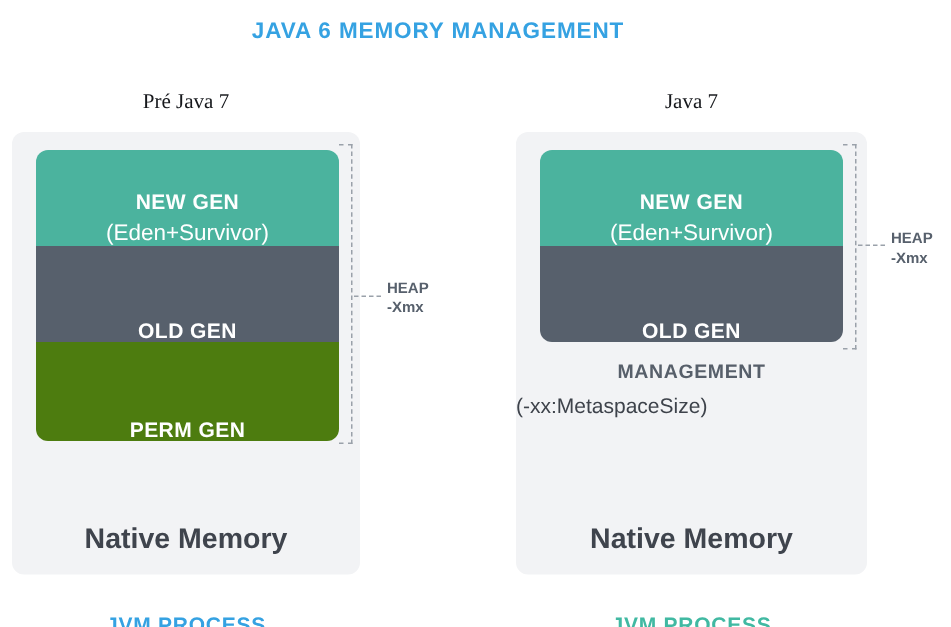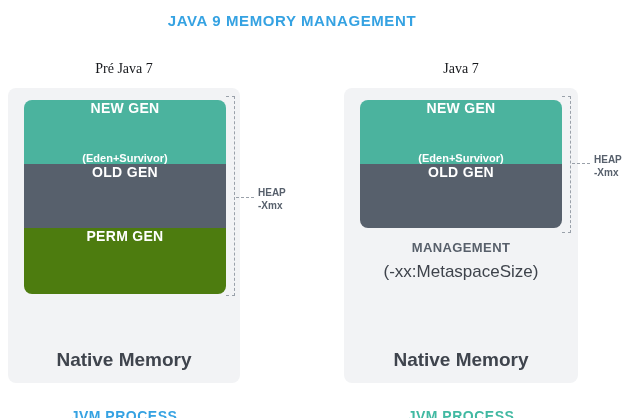--- a/index.html
+++ b/index.html
@@ -30,37 +30,37 @@
   }
   .panel-left  { left: 8px;   width: 232px; }
   .panel-right { left: 344px; width: 234px; }
 
   .blocks {
     position: absolute; left: 16px; top: 12px; width: 202px;
   }
   .block {
     width: 100%;
     display: flex; flex-direction: column;
-    justify-content: space-between; align-items: center;
+    justify-content: flex-end; align-items: center;
     color: #ffffff;
   }
   .block-newgen  { height: 64px; border-radius: 8px 8px 0 0; }
   .block-oldgen  { height: 64px; }
   .block-oldgen-last { height: 64px; border-radius: 0 0 8px 8px; }
   .block-permgen { height: 66px; border-radius: 0 0 8px 8px; }
   .block-label { font-size: 14px; font-weight: bold; letter-spacing: 0.3px; }
-  .block-sub   { font-size: 11px; margin-top: 5px; font-weight: bold; }
+  .block-sub   { font-size: 15px; margin-top: 5px; }
 
   .metaspace-label {
     position: absolute; top: 152px; width: 100%; text-align: center;
     font-size: 13px; font-weight: bold; letter-spacing: 0.4px; color: #575F6A;
   }
   .metaspace-sub {
-    position: absolute; top: 174px; width: 100%; text-align: center;
-    font-size: 17px; color: #3E434B;
+    position: absolute; top: 174px; width: 100%; text-align: left;
+    font-size: 14px; color: #3E434B;
   }
   .native {
     position: absolute; top: 261px; width: 100%; text-align: center;
     font-size: 19px; font-weight: 600; color: #3F444D;
   }
   .footer {
     position: absolute; top: 408px; text-align: center;
     font-size: 14px; font-weight: bold; letter-spacing: 0.5px;
   }
   .footer-left  { left: 8px;   width: 232px; }
@@ -82,21 +82,21 @@
     position: absolute;
     font-size: 10px; font-weight: bold; line-height: 13px;
     color: #57606C; white-space: nowrap;
   }
   .heap-left  { left: 258px; top: 186px; }
   .heap-right { left: 594px; top: 153px; }
 </style>
 </head>
 <body>
 
-<div class="title" style="color: rgb(53, 162, 226);">JAVA 9 MEMORY MANAGEMENT</div>
+<div class="title" style="color: rgb(53, 162, 226);">JAVA 6 MEMORY MANAGEMENT</div>
 
 <div class="heading heading-left">Pré Java 7</div>
 <div class="heading heading-right">Java 7</div>
 
 <div class="panel panel-left" style="background: rgb(242, 243, 245);">
   <div class="blocks">
     <div class="block block-newgen" style="background: rgb(75, 179, 158);">
       <div class="block-label">NEW GEN</div>
       <div class="block-sub">(Eden+Survivor)</div>
     </div>

